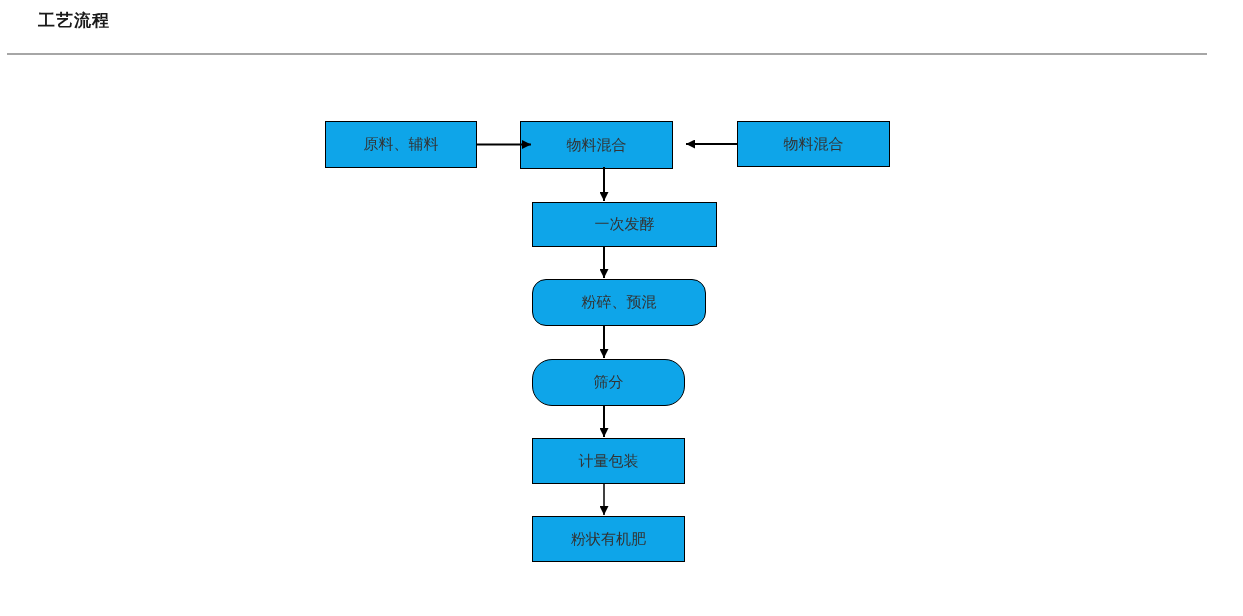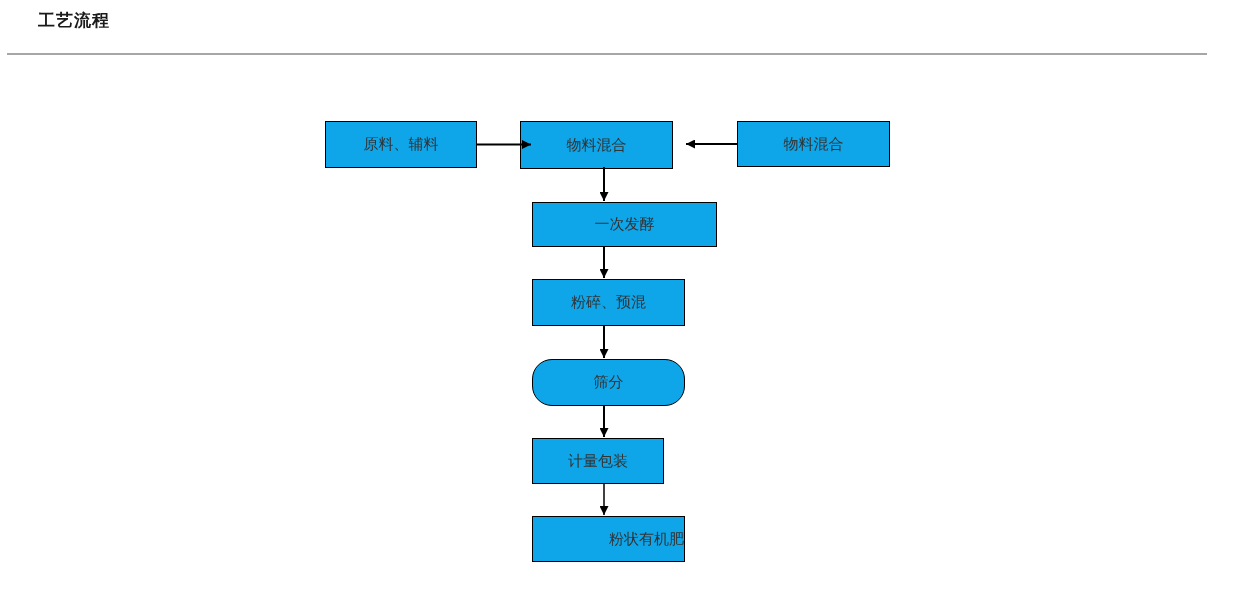--- a/index.html
+++ b/index.html
@@ -36,24 +36,24 @@
     font-size: 15px;
     color: #333333;
     white-space: nowrap;
   }
   
   .node-raw     { left: 325px; top: 121px; width: 152px; height: 47px; }
   .node-mix     { left: 520px; top: 121px; width: 153px; height: 48px; }
   .node-agent   { left: 737px; top: 121px; width: 153px; height: 46px; }
   
   .node-ferment { left: 532px; top: 202px; width: 185px; height: 45px; }
-  .node-crush   { left: 532px; top: 279px; width: 153px; height: 47px; }
+  .node-crush   { left: 532px; top: 279px; width: 174px; height: 47px; border-radius: 14px; }
   .node-sieve   { left: 532px; top: 359px; width: 153px; height: 47px; border-radius: 20px; }
-  .node-pack    { left: 532px; top: 438px; width: 132px; height: 46px; }
-  .node-product { left: 532px; top: 516px; width: 153px; height: 46px; justify-content: flex-end; }
+  .node-pack    { left: 532px; top: 438px; width: 153px; height: 46px; }
+  .node-product { left: 532px; top: 516px; width: 153px; height: 46px; }
 
   .arrow-layer {
     position: absolute;
     left: 0; top: 0;
     width: 1243px; height: 616px;
     pointer-events: none;
   }
 </style>
 </head>
 <body>

